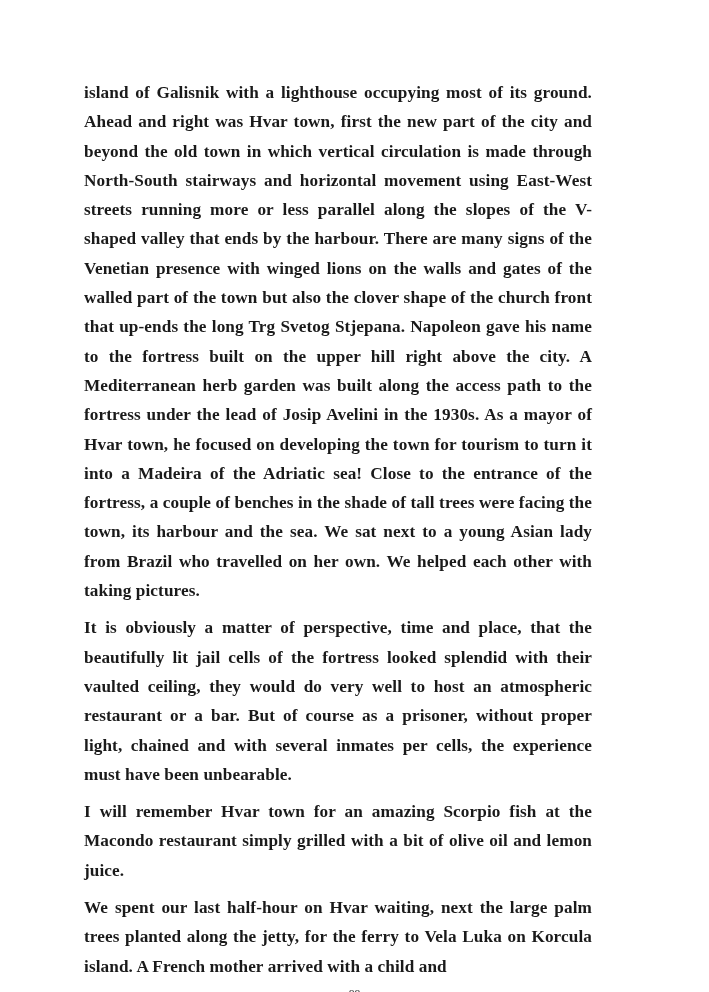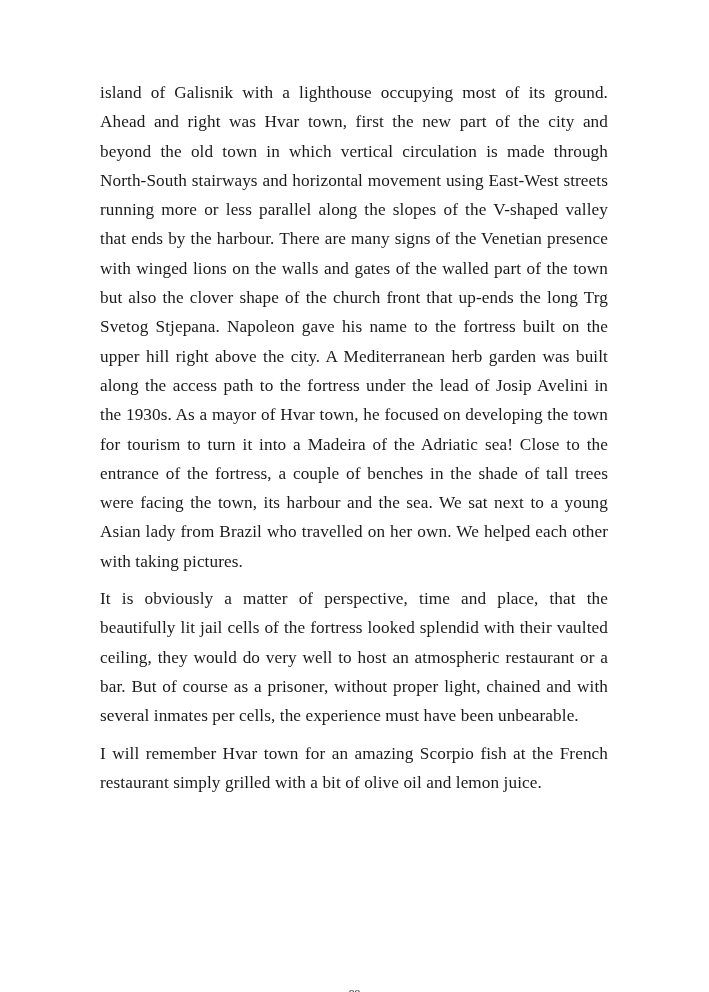--- a/index.html
+++ b/index.html
@@ -16,23 +16,24 @@
   }
   .page {
     position: absolute;
     top: 0; left: 0;
     width: 709px;
     height: 992px;
     box-sizing: border-box;
   }
   .text-block {
     position: absolute;
-    left: 100px;
+    left: 84px;
     top: 78px;
     width: 508px;
+    font-weight: bold;
   }
   .para {
     margin: 0;
     text-align: justify;
     text-justify: inter-word;
     font-size: 17.2px;
     line-height: 29.3px;
     letter-spacing: 0.1px;
   }
   .para + .para {
@@ -50,16 +51,17 @@
     margin-top: 48px;
   }
 </style>
 </head>
 <body>
 
 <div class="page">
   <div class="text-block">
     <p class="para">island of Galisnik with a lighthouse occupying most of its ground. Ahead and right was Hvar town, first the new part of the city and beyond the old town in which vertical circulation is made through North-South stairways and horizontal movement using East-West streets running more or less parallel along the slopes of the V-shaped valley that ends by the harbour. There are many signs of the Venetian presence with winged lions on the walls and gates of the walled part of the town but also the clover shape of the church front that up-ends the long Trg Svetog Stjepana. Napoleon gave his name to the fortress built on the upper hill right above the city. A Mediterranean herb garden was built along the access path to the fortress under the lead of Josip Avelini in the 1930s. As a mayor of Hvar town, he focused on developing the town for tourism to turn it into a Madeira of the Adriatic sea! Close to the entrance of the fortress, a couple of benches in the shade of tall trees were facing the town, its harbour and the sea. We sat next to a young Asian lady from Brazil who travelled on her own. We helped each other with taking pictures.</p>
     <p class="para">It is obviously a matter of perspective, time and place, that the beautifully lit jail cells of the fortress looked splendid with their vaulted ceiling, they would do very well to host an atmospheric restaurant or a bar. But of course as a prisoner, without proper light, chained and with several inmates per cells, the experience must have been unbearable.</p>
-    <p class="para">I will remember Hvar town for an amazing Scorpio fish at the French restaurant simply grilled with a bit of olive oil and lemon juice.</p>
+    <p class="para">I will remember Hvar town for an amazing Scorpio fish at the Macondo restaurant simply grilled with a bit of olive oil and lemon juice.</p>
+    <p class="para">We spent our last half-hour on Hvar waiting, next the large palm trees planted along the jetty, for the ferry to Vela Luka on Korcula island. A French mother arrived with a child and</p>
   </div>
   <div class="page-number">88</div>
 </div>
 
 </body></html>

